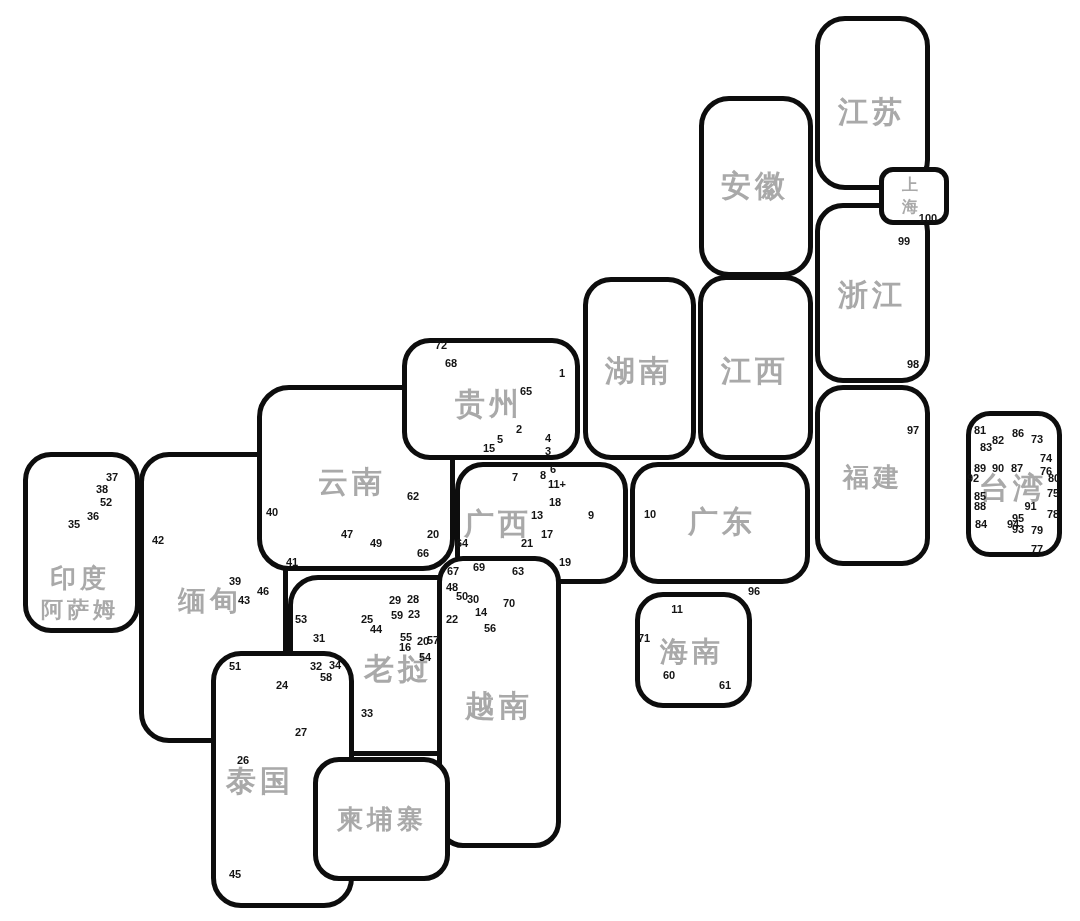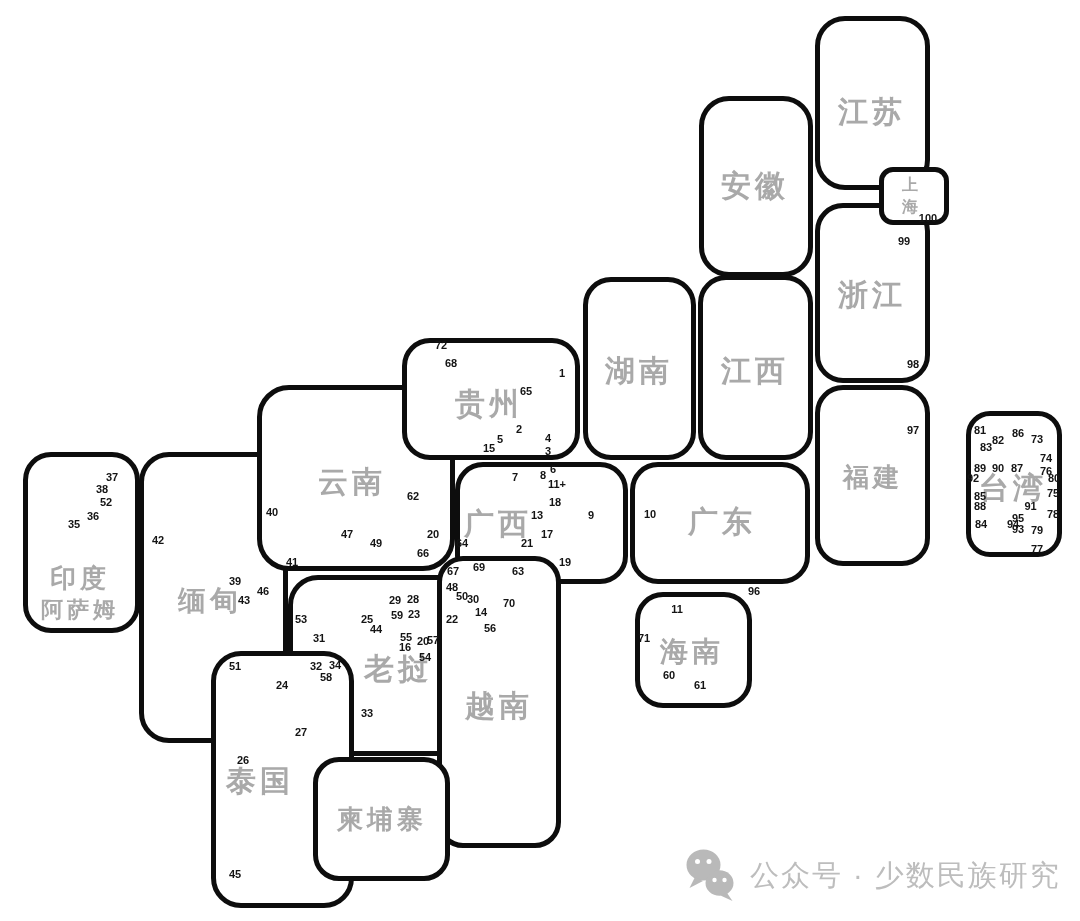--- a/index.html
+++ b/index.html
@@ -151,21 +151,21 @@
       <div class="pt" style="left: 235px; top: 666px; color: rgb(20, 20, 20);">51</div>
       <div class="pt" style="left: 106px; top: 502px; color: rgb(20, 20, 20);">52</div>
       <div class="pt" style="left: 301px; top: 619px; color: rgb(20, 20, 20);">53</div>
       <div class="pt" style="left: 425px; top: 657px; color: rgb(20, 20, 20);">54</div>
       <div class="pt" style="left: 406px; top: 637px; color: rgb(20, 20, 20);">55</div>
       <div class="pt" style="left: 490px; top: 628px; color: rgb(20, 20, 20);">56</div>
       <div class="pt" style="left: 386px; top: 640px; color: rgb(20, 20, 20); margin-left: 47px;">57</div>
       <div class="pt" style="left: 326px; top: 677px; color: rgb(20, 20, 20);">58</div>
       <div class="pt" style="left: 397px; top: 615px; color: rgb(20, 20, 20);">59</div>
       <div class="pt" style="left: 669px; top: 675px; color: rgb(20, 20, 20);">60</div>
-      <div class="pt" style="left: 700px; top: 685px; color: rgb(20, 20, 20);">61</div>
+      <div class="pt" style="left: 725px; top: 685px; color: rgb(20, 20, 20);">61</div>
       <div class="pt" style="left: 413px; top: 496px; color: rgb(20, 20, 20);">62</div>
       <div class="pt" style="left: 518px; top: 571px; color: rgb(20, 20, 20);">63</div>
       <div class="pt" style="left: 462px; top: 543px; color: rgb(20, 20, 20);">64</div>
       <div class="pt" style="left: 526px; top: 391px; color: rgb(20, 20, 20);">65</div>
       <div class="pt" style="left: 423px; top: 553px; color: rgb(20, 20, 20);">66</div>
       <div class="pt" style="left: 453px; top: 571px; color: rgb(20, 20, 20);">67</div>
       <div class="pt" style="left: 451px; top: 363px; color: rgb(20, 20, 20);">68</div>
       <div class="pt" style="left: 479px; top: 567px; color: rgb(20, 20, 20);">69</div>
       <div class="pt" style="left: 509px; top: 590px; color: rgb(20, 20, 20); margin-top: 13px;">70</div>
       <div class="pt" style="left: 644px; top: 638px; color: rgb(20, 20, 20);">71</div>
@@ -192,28 +192,13 @@
       <div class="pt" style="left: 973px; top: 478px; color: rgb(20, 20, 20);">92</div>
       <div class="pt" style="left: 1018px; top: 529px; color: rgb(20, 20, 20);">93</div>
       <div class="pt" style="left: 1013px; top: 524px; color: rgb(20, 20, 20);">94</div>
       <div class="pt" style="left: 1018px; top: 518px; color: rgb(20, 20, 20);">95</div>
       <div class="pt" style="left: 754px; top: 591px; color: rgb(20, 20, 20);">96</div>
       <div class="pt" style="left: 913px; top: 430px; color: rgb(20, 20, 20);">97</div>
       <div class="pt" style="left: 913px; top: 364px; color: rgb(20, 20, 20);">98</div>
       <div class="pt" style="left: 904px; top: 241px; color: rgb(20, 20, 20);">99</div>
       <div class="pt" style="left: 928px; top: 218px; color: rgb(20, 20, 20);">100</div>
     </div>
-  <div class="wm" style="z-index: 25;">
-    <span class="wm-icon">
-      <svg width="52" height="56" viewBox="0 0 52 56" aria-hidden="true">
-        <ellipse cx="19.5" cy="19" rx="17" ry="15.5" fill="currentColor"></ellipse>
-        <path d="M11 31 L5.5 42 L19 35 Z" fill="currentColor"></path>
-        <circle cx="13.5" cy="15.5" r="2.5" fill="#ffffff"></circle>
-        <circle cx="25" cy="15.5" r="2.5" fill="#ffffff"></circle>
-        <ellipse cx="35.5" cy="37" rx="14" ry="12.8" fill="currentColor"></ellipse>
-        <path d="M43 47 L48.5 55 L36.5 49.5 Z" fill="currentColor"></path>
-        <circle cx="30.5" cy="34" r="2.2" fill="#ffffff"></circle>
-        <circle cx="40.5" cy="34" r="2.2" fill="#ffffff"></circle>
-      </svg>
-    </span>
-    <span class="wm-text" style="color: rgb(189, 189, 189);">公众号 · 少数民族研究</span>
-  </div>
 </div>
 
 </body></html>

